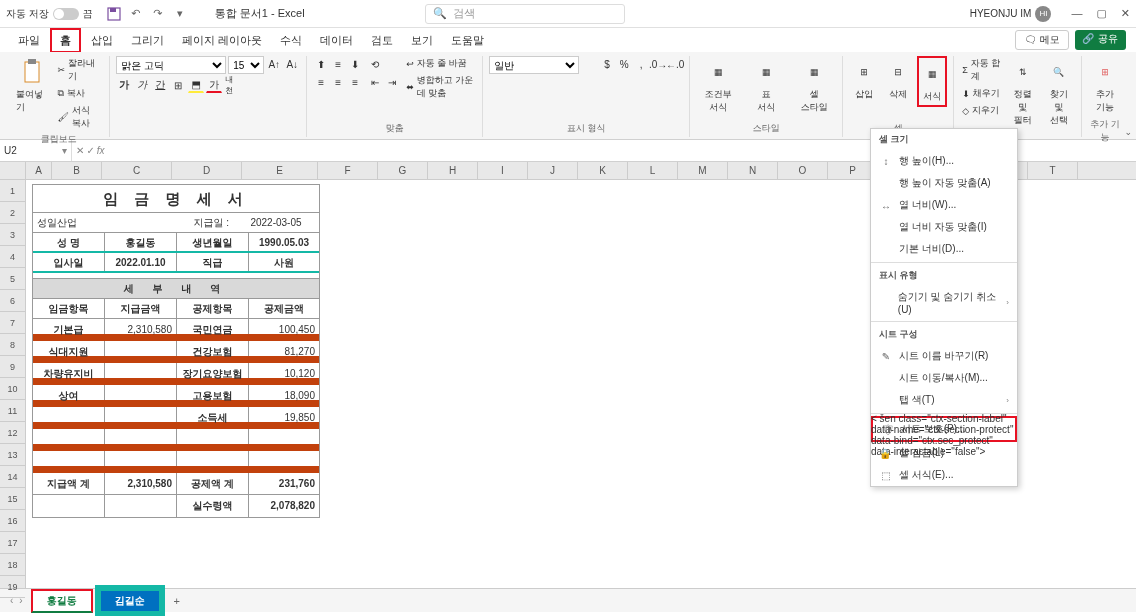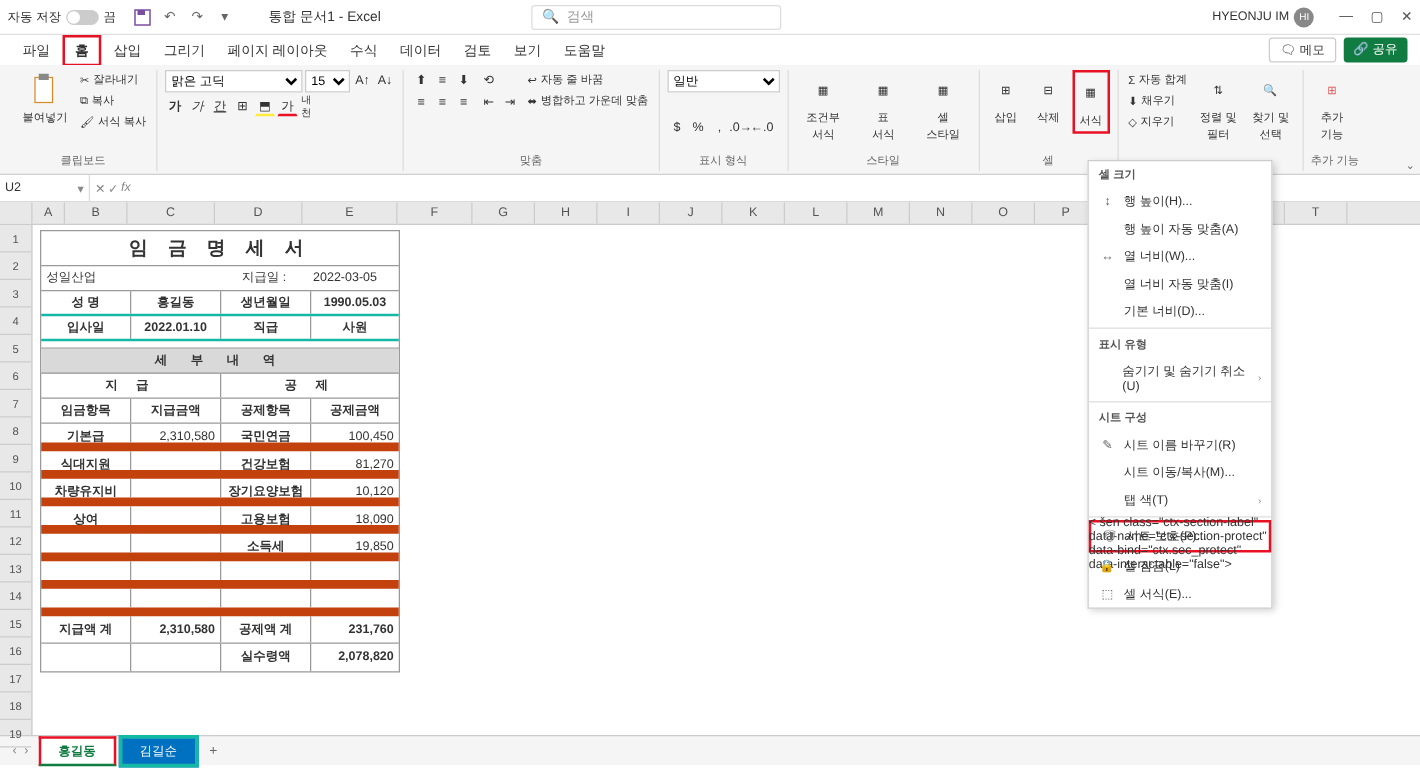--- a/index.html
+++ b/index.html
@@ -91,21 +91,21 @@
 .ctx-section-label { padding: 4px 8px; font-weight: bold; font-size: 9px; color: #555; }
 .ctx-item { display: flex; align-items: center; gap: 6px; padding: 4px 8px; cursor: pointer; }
 .ctx-item .icon { width: 14px; height: 14px; display: flex; align-items: center; justify-content: center; color: #666; font-size: 10px; }
 .ctx-item .arrow { margin-left: auto; font-size: 8px; color: #888; }
 .ctx-sep { height: 1px; background: #ddd; margin: 2px 0; }
 .ctx-highlight { border: 2px solid #e81123; }
 
 
 .sheet-tabs { height: 24px; display: flex; align-items: center; border-top: 1px solid #ccc; background: #f5f5f5; padding: 0 4px; gap: 2px; }
 .sheet-nav { display: flex; gap: 6px; color: #888; font-size: 10px; padding: 0 6px; }
-.sheet-tab { padding: 3px 14px; font-size: 10px; border: 3px solid #14b8a6; background: #fff; cursor: pointer; }
+.sheet-tab { padding: 3px 14px; font-size: 10px; border: 6px solid #14b8a6; background: #fff; cursor: pointer; font-weight: bold; }
 .sheet-tab.active { background: #fff; border-bottom: 2px solid #107c41; border-top: 2px solid #e81123; border-left: 2px solid #e81123; border-right: 2px solid #e81123; color: #107c41; font-weight: bold; }
 .sheet-tab.other { background: #0070c0; color: #fff; }
 .sheet-add { width: 20px; text-align: center; color: #666; cursor: pointer; }
 
 svg { display: block; }
 </style>
 </head>
 <body>
 
 <div class="titlebar">
@@ -252,21 +252,21 @@
         <div class="ribbon-row">
             <span>⬌</span>
             <span>병합하고 가운데 맞춤</span>
           </div>
       </div>
     </div>
     <div class="group-label">맞춤</div>
   </div>
 
   <div class="ribbon-group">
-    <div class="group-content" style="flex-direction:column;gap:20px">
+    <div class="group-content" style="flex-direction:row;gap:20px">
       <select style="width:90px"><option>일반</option></select>
       <div style="display:flex;gap:1px">
         <div class="mini-btn">$</div>
         <div class="mini-btn">%</div>
         <div class="mini-btn">,</div>
         <div class="mini-btn">.0→</div>
         <div class="mini-btn">←.0</div>
       </div>
     </div>
     <div class="group-label">표시 형식</div>
@@ -429,24 +429,20 @@
         <div class="c" style="flex:1">1990.05.03</div>
       </div>
       <div class="hdr-row">
         <div class="c" style="width:72px">입사일</div>
         <div class="c" style="width:72px">2022.01.10</div>
         <div class="c" style="width:72px">직급</div>
         <div class="c" style="flex:1">사원</div>
       </div>
       <div style="height:6px;border-bottom:1px solid #999"></div>
       <div class="section-hdr">세   부   내   역</div>
-      <div class="sub-hdr">
-        <div class="c" style="width:144px;border-right:1px solid #999">지   급</div>
-        <div class="c" style="flex:1">공   제</div>
-      </div>
       <div class="cols-hdr">
         <div class="c" style="width:72px">임금항목</div>
         <div class="c" style="width:72px">지급금액</div>
         <div class="c" style="width:72px">공제항목</div>
         <div class="c" style="flex:1">공제금액</div>
       </div>
       <div class="data-row">
           <div class="c label" style="width:72px">기본급</div>
           <div class="c num" style="width:72px">2,310,580</div>
           <div class="c label" style="width:72px">국민연금</div>

